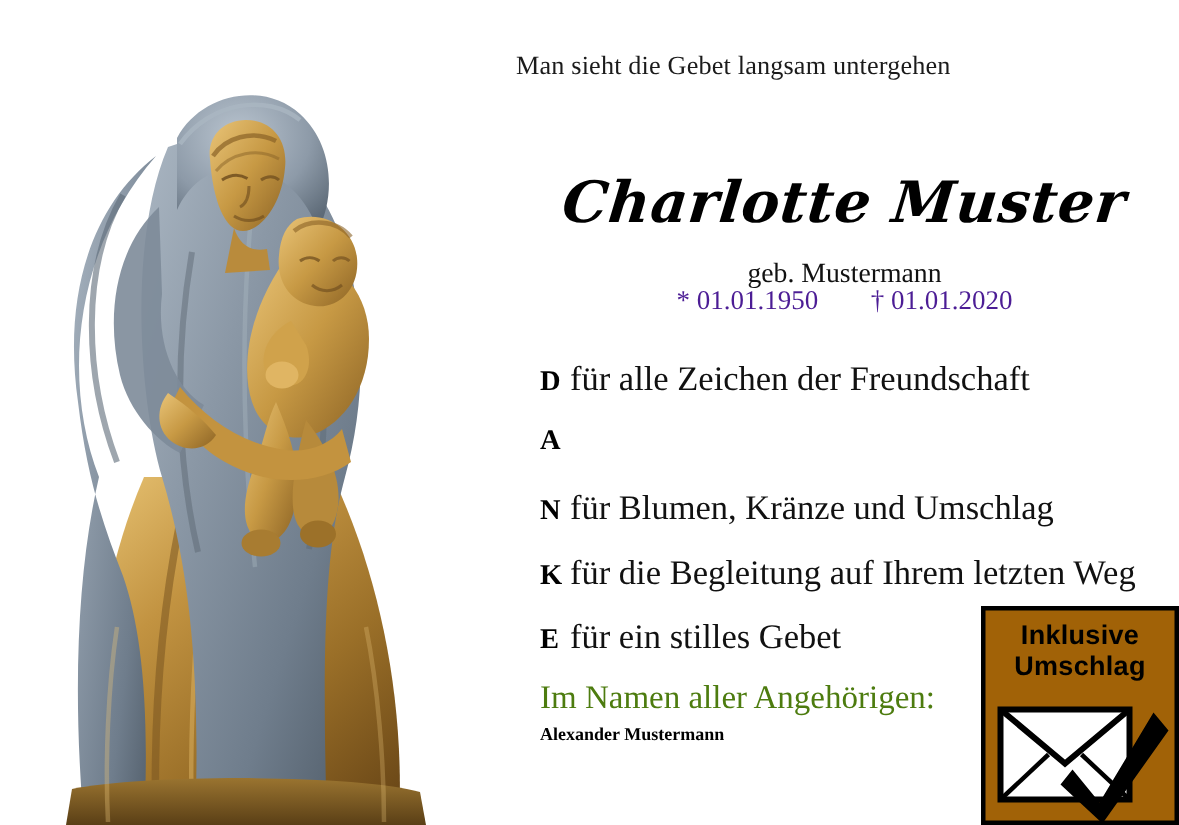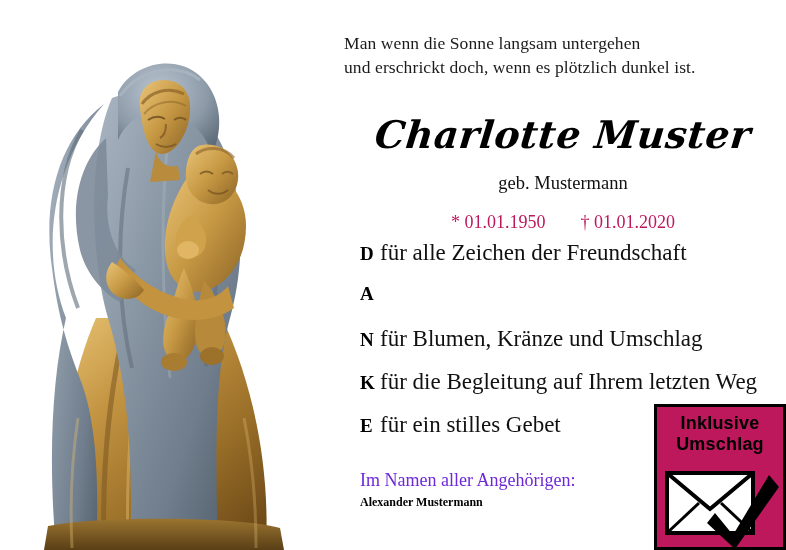--- a/index.html
+++ b/index.html
@@ -77,25 +77,25 @@
     top: 173px;
     width: 446px;
     text-align: center;
     font-size: 18.5px;
     color: #111111;
   }
 
   .dates {
     position: absolute;
     left: 0;
-    top: 212px;
+    top: 190px;
     width: 446px;
     text-align: center;
     font-size: 18px;
-    color: #be185d;
+    color: #4c1d95;
   }
   .dates .gap { display: inline-block; width: 26px; }
 
   .acrostic {
     position: absolute;
     left: 20px;
     top: 240px;
     width: 426px;
   }
   .acro-row {
@@ -116,39 +116,38 @@
     white-space: nowrap;
   }
 
   .closing {
     position: absolute;
     left: 20px;
     top: 452px;
     width: 400px;
   }
   .closing-line1 {
-    font-size: 18px;
-    color: #6d28d9;
-    margin-top: 18px;
+    font-size: 22px;
+    color: #4d7c0f;
   }
   .closing-line2 {
     font-size: 12px;
     font-weight: bold;
     color: #000000;
     margin-top: 4px;
   }
 
   
   #badge {
     position: absolute;
     left: 654px;
     top: 404px;
     width: 132px;
     height: 146px;
-    background: #be185d;
+    background: #a16207;
     border: 3px solid #000000;
     box-sizing: border-box;
   }
   #badge-title {
     text-align: center;
     font-family: "Liberation Sans", sans-serif;
     font-weight: bold;
     font-size: 18px;
     line-height: 21px;
     color: #000;
@@ -256,22 +255,21 @@
       <path d="M40 508 C90 498 230 498 272 510 L276 532 L36 532 Z" fill="url(#baseGrad)"></path>
 
       <path d="M70 400 C64 440 62 490 64 530" stroke="#e8c379" stroke-width="3" fill="none" opacity="0.35"></path>
       <path d="M236 400 C244 440 248 490 248 530" stroke="#e8c379" stroke-width="3" fill="none" opacity="0.3"></path>
     </svg>
   </div>
 
   <div id="text-column">
 
     <div class="verse">
-      <div>Man wenn die Sonne langsam untergehen</div>
-      <div>und erschrickt doch, wenn es plötzlich dunkel ist.</div>
+      <div>Man sieht die Gebet langsam untergehen</div>
     </div>
 
     <div class="name">Charlotte Muster</div>
 
     <div class="maiden">geb. Mustermann</div>
 
     <div class="dates">
       <span>* 01.01.1950</span>
       <span class="gap"></span>
       <span>† 01.01.2020</span>

